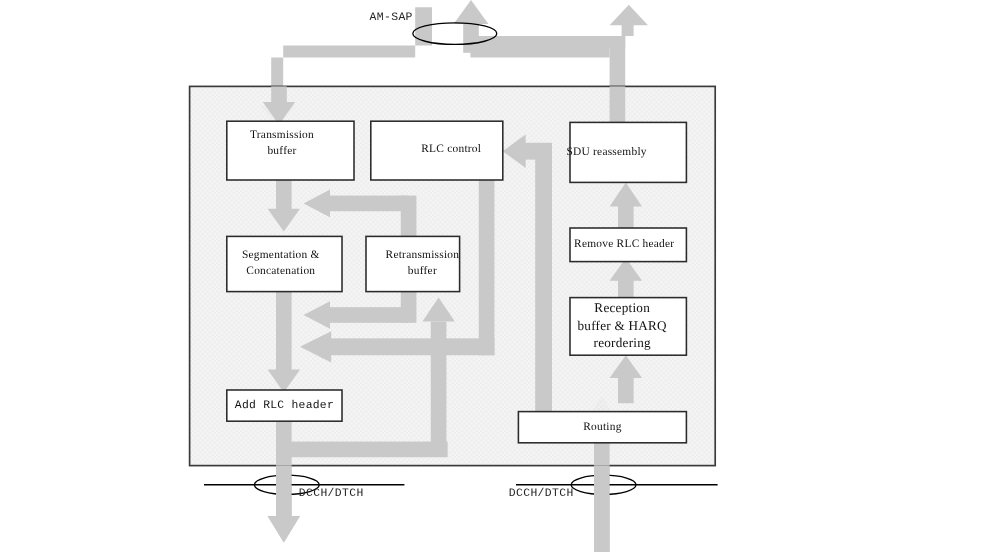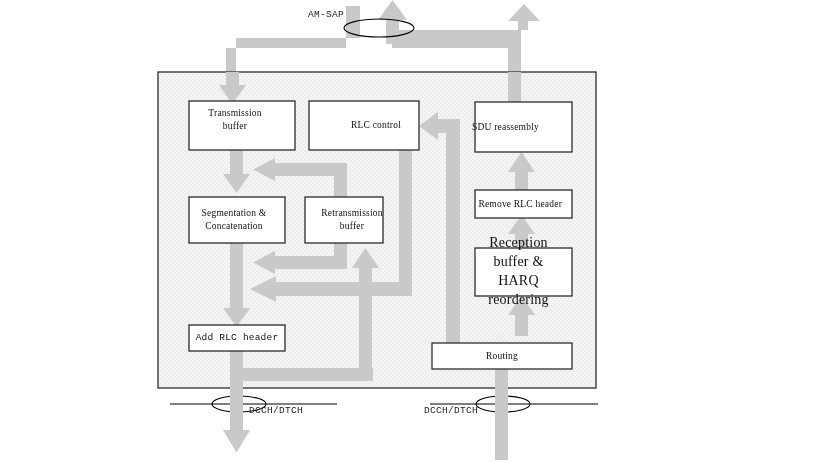--- a/index.html
+++ b/index.html
@@ -220,21 +220,21 @@
     </div>
 
     <div class="boxlabel" style="left:305px;top:197px;width:94px;height:46px;align-items:center;">
       <span>Retransmission<br>buffer</span>
     </div>
 
     <div class="boxlabel" style="left:475px;top:190px;width:87px;height:28px;justify-content:flex-end;">
       <span>Remove RLC header</span>
     </div>
 
-    <div class="boxlabel" style="left:475px;top:248px;width:87px;height:48px;font-size:14px;justify-content:flex-end;">
+    <div class="boxlabel" style="left:475px;top:248px;width:87px;height:48px;font-size:11px;">
       <span>Reception<br>buffer &amp; HARQ<br>reordering</span>
     </div>
 
     <div class="boxlabel" style="left:189px;top:325px;width:96px;height:26px;font-family:Liberation Mono, monospace;">
       <span>Add RLC header</span>
     </div>
 
     <div class="boxlabel" style="left:432px;top:343px;width:140px;height:26px;">
       <span>Routing</span>
     </div>

